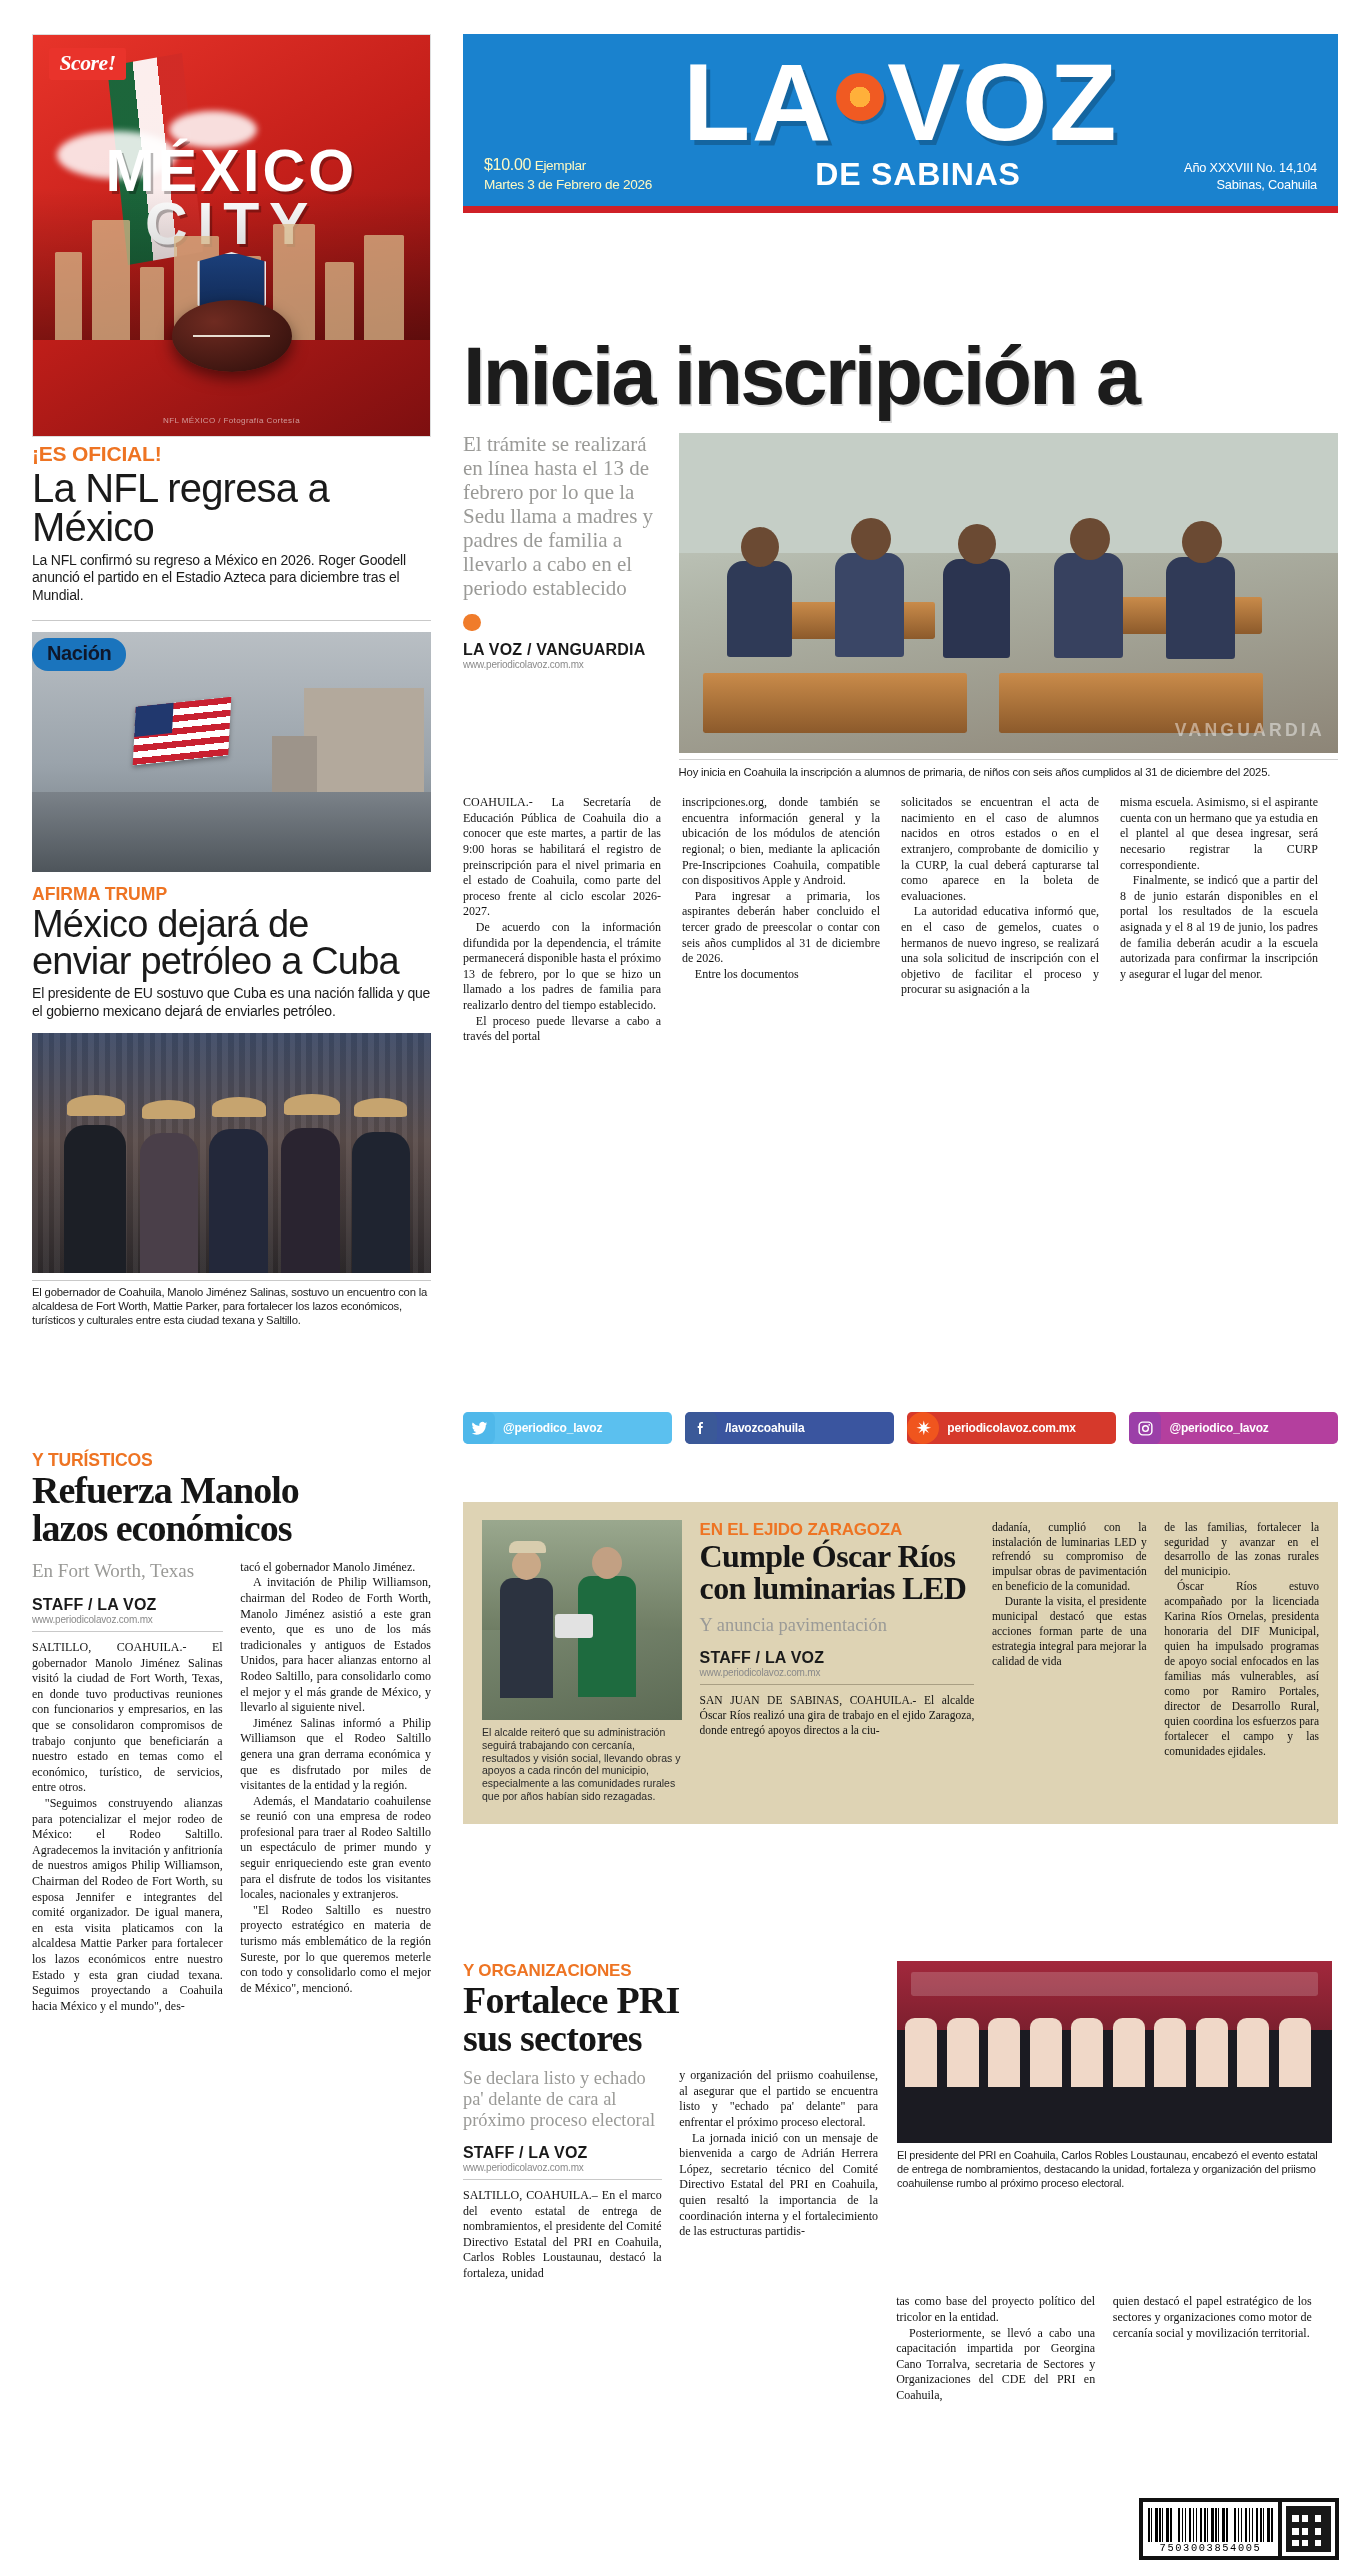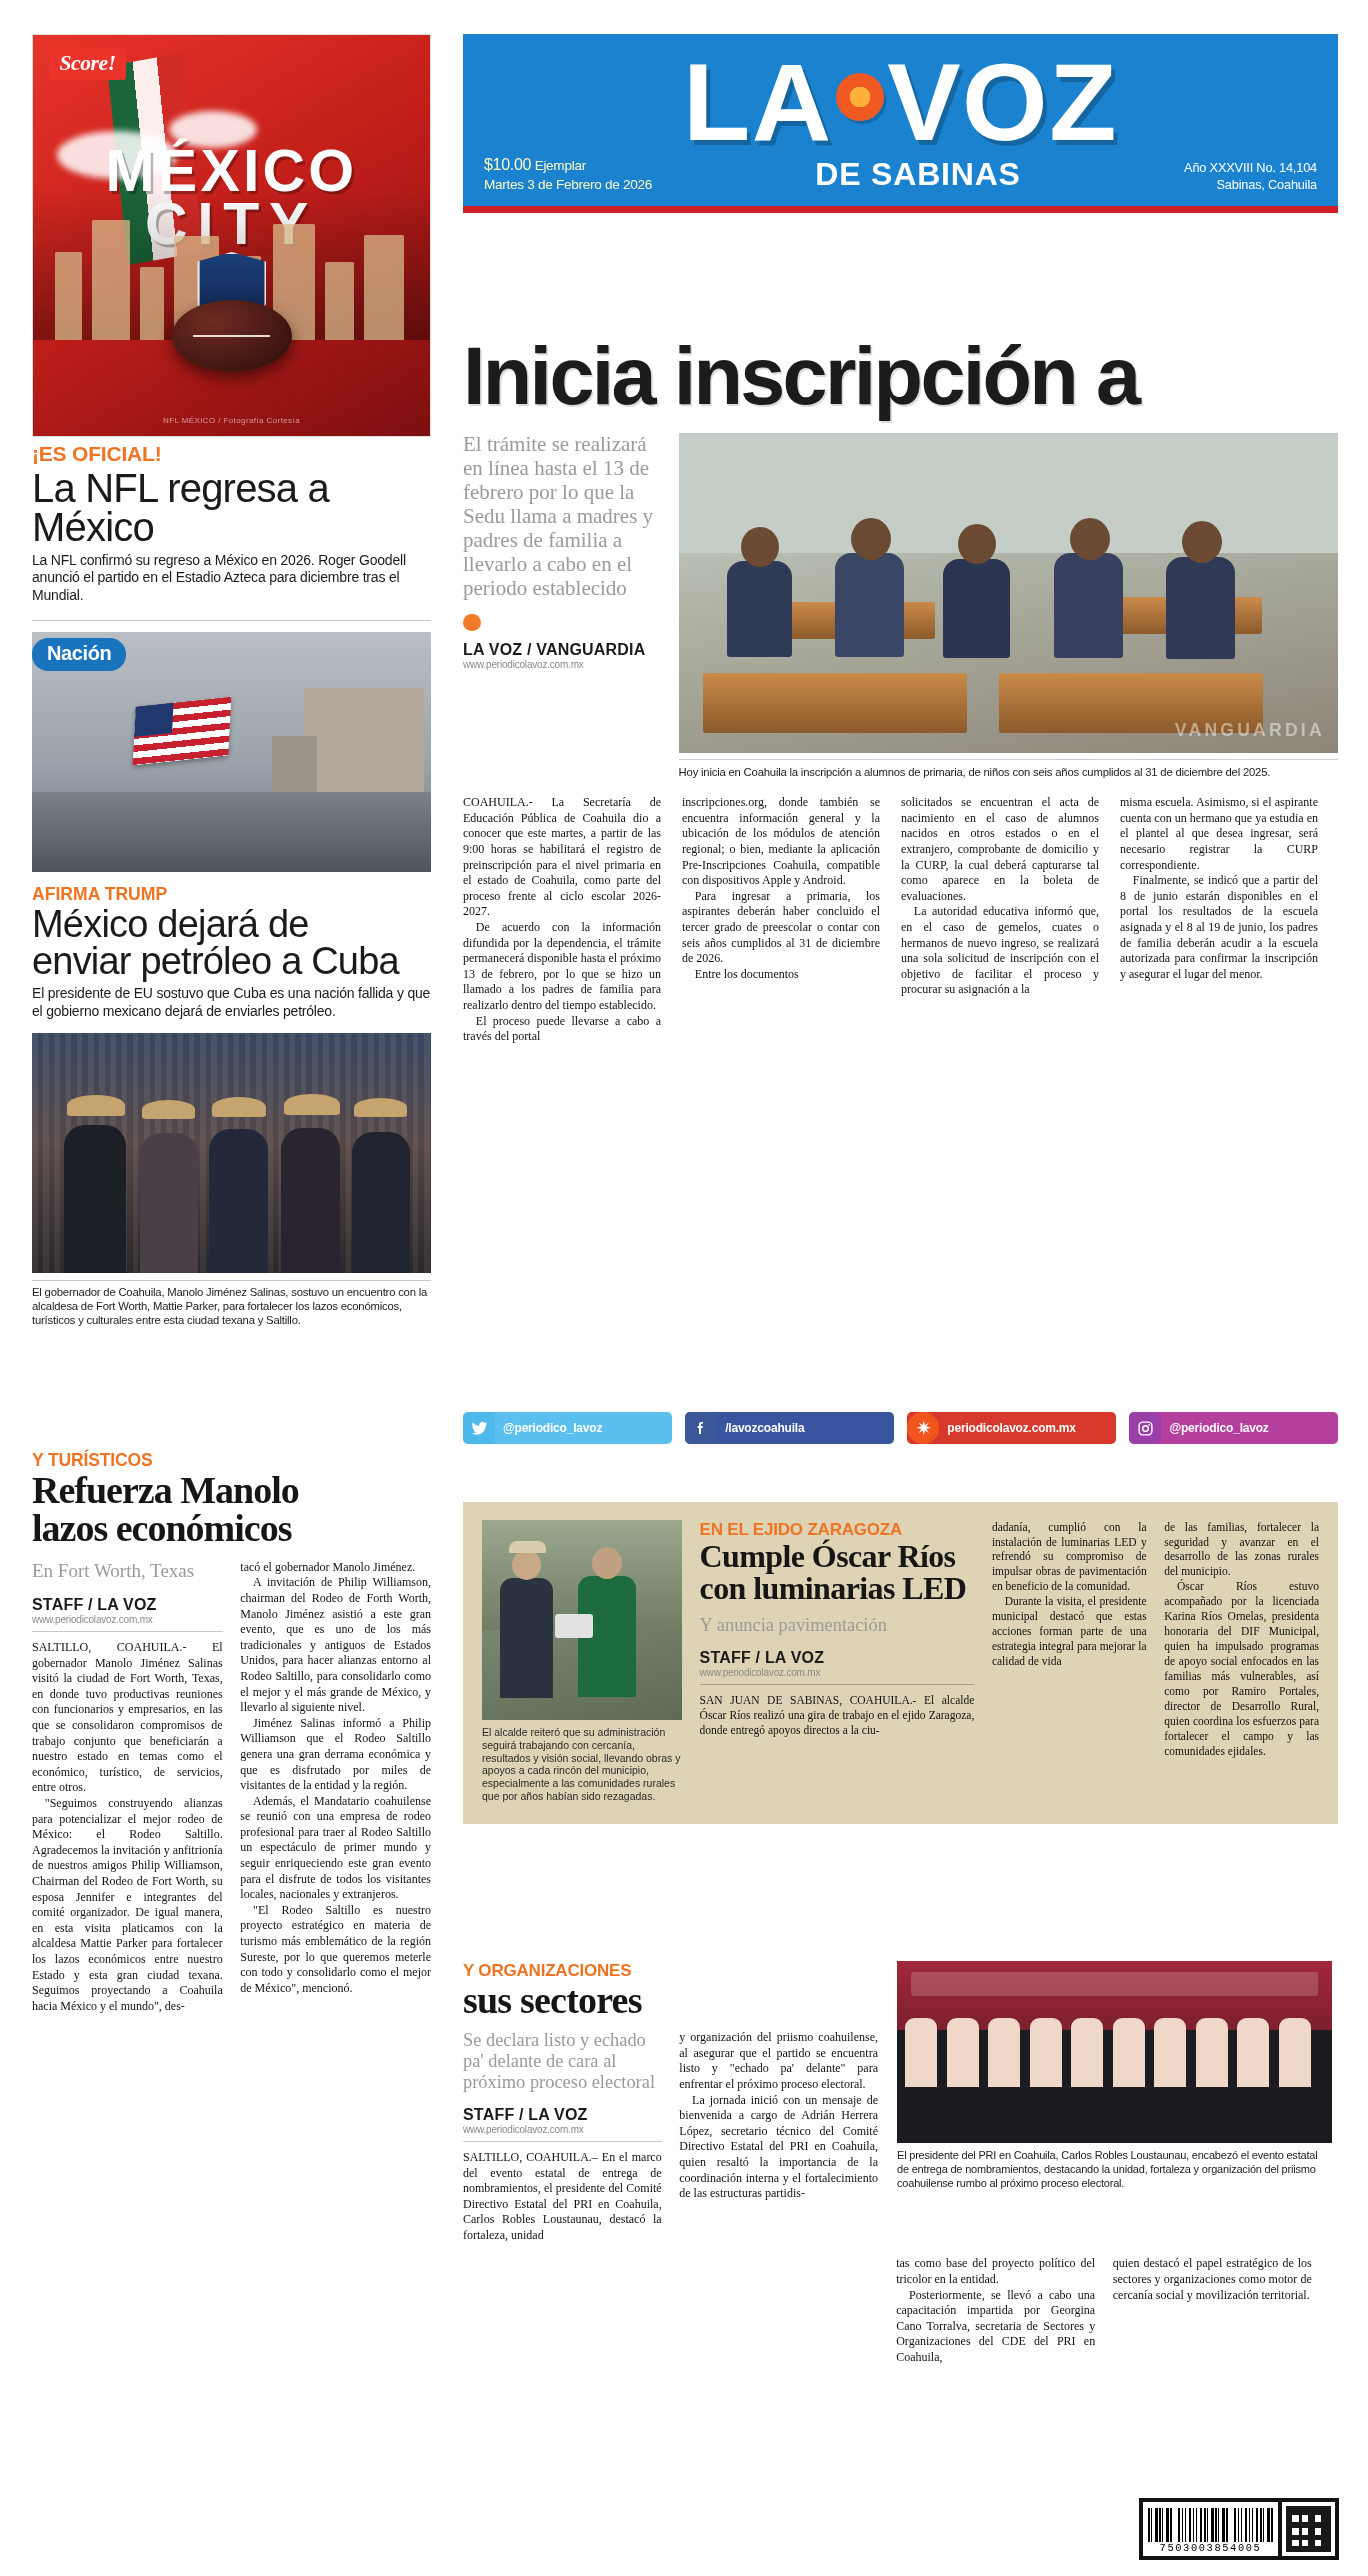--- a/index.html
+++ b/index.html
@@ -52,21 +52,21 @@
     box-shadow: 0 6.4px 14.4px rgba(0,0,0,.5); }
   .ball:before { content:""; position:absolute; left:18%; top:48%; width:64%; height:2.4px; background:#e7ded2; }
   .shield { position:absolute; left:50%; transform:translateX(-50%); bottom: 104px; width: 69px; height: 80px;
     background: linear-gradient(180deg,#1b3f7a,#0e2349); clip-path: polygon(50% 0,100% 12%,100% 66%,50% 100%,0 66%,0 12%);
     border: 2.4px solid #e8e8e8; }
   .promo-credit { position: absolute; left: 0; right: 0; bottom: 11.2px; text-align: center;
     font-size: 8px; color: rgba(255,255,255,.55); letter-spacing: 0.4px; }
 
   .nacion-img { position: relative; width: 399px; height: 240px; overflow: hidden;
     background: linear-gradient(180deg,#b9bfc4 0%, #9aa3ab 55%, #6d767d 100%); }
-  .nacion-tag { position: absolute; left: 0; top: 6.4px; background: #1a74bd; color:#ffffff;
+  .nacion-tag { position: absolute; left: 0; top: 6.4px; background: #1a74bd; color:#0f172a;
     font-family: "Liberation Sans", sans-serif; font-weight: 700; font-size: 20px; padding: 4px 15px 5.6px; letter-spacing: -0.4px; border-radius: 16px; }
   .usflag { position: absolute; left: 102px; top: 70px; width: 96px; height: 58px;
     background: repeating-linear-gradient(180deg,#c92030 0 6.4px,#fff 6.4px 12.8px);
     transform: rotate(-6deg) skewX(-9deg); box-shadow: 0 2.4px 4.8px rgba(0,0,0,.35); }
   .usflag:after { content:""; position:absolute; left:0; top:0; width:38px; height:30px; background:#21386e; }
   .ruin { position:absolute; background:#b3a99c; }
 
   .manolo-img { position: relative; width: 399px; height: 240px; overflow: hidden;
     background: linear-gradient(180deg,#3d4a66 0%, #5a4c4a 45%, #2e2a2c 100%); }
   .crowd { position:absolute; inset: 0; background:
@@ -414,20 +414,21 @@
           <p>Óscar Ríos estuvo acompañado por la licenciada Karina Ríos Ornelas, presidenta honoraria del DIF Municipal, quien ha impulsado programas de apoyo social enfocados en las familias más vulnerables, así como por Ramiro Portales, director de Desarrollo Rural, quien coordina los esfuerzos para fortalecer el campo y las comunidades ejidales.</p>
         </div>
       </div>
     </div>
   </div>
 
   <div class="pri">
     <div class="pri-flex">
       <div class="pri-left">
         <div class="kicker" style="font-size:17px;">Y ORGANIZACIONES</div>
+        <div class="hl-serif">Fortalece PRI</div>
         <div class="hl-serif">sus sectores</div>
         <div class="pri-colwrap">
           <div class="pri-c">
             <div class="deck-serif" style="font-size:18.4px;">Se declara listo y echado pa' delante de cara al próximo proceso electoral</div>
             <div class="byline" style="margin-top:12.8px;">STAFF / LA VOZ</div>
             <div class="byurl">www.periodicolavoz.com.mx</div>
             <div class="rule" style="margin:6.4px 0 8px;"></div>
             <div class="body-serif">
               <p>SALTILLO, COAHUILA.– En el marco del evento estatal de entrega de nombramientos, el presidente del Comité Directivo Estatal del PRI en Coahuila, Carlos Robles Loustaunau, destacó la fortaleza, unidad</p>
             </div>

